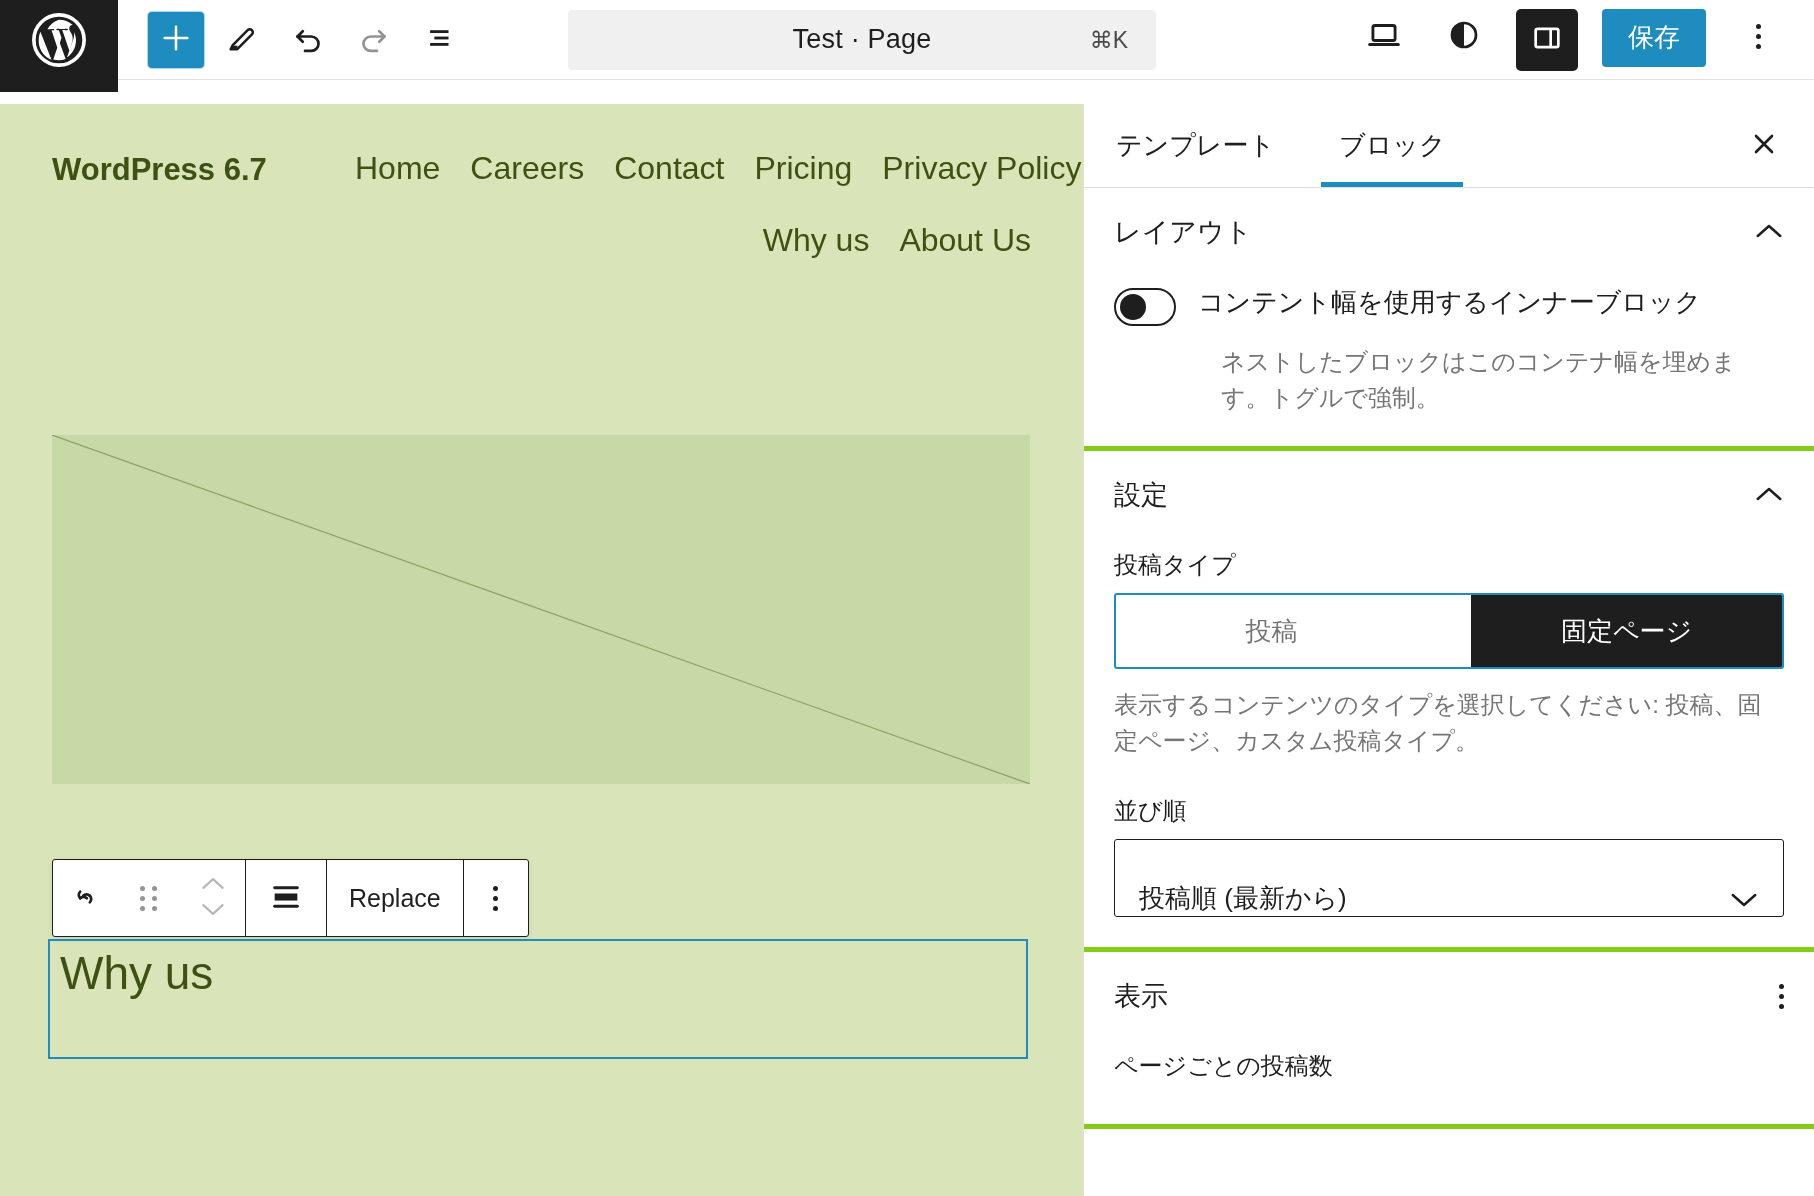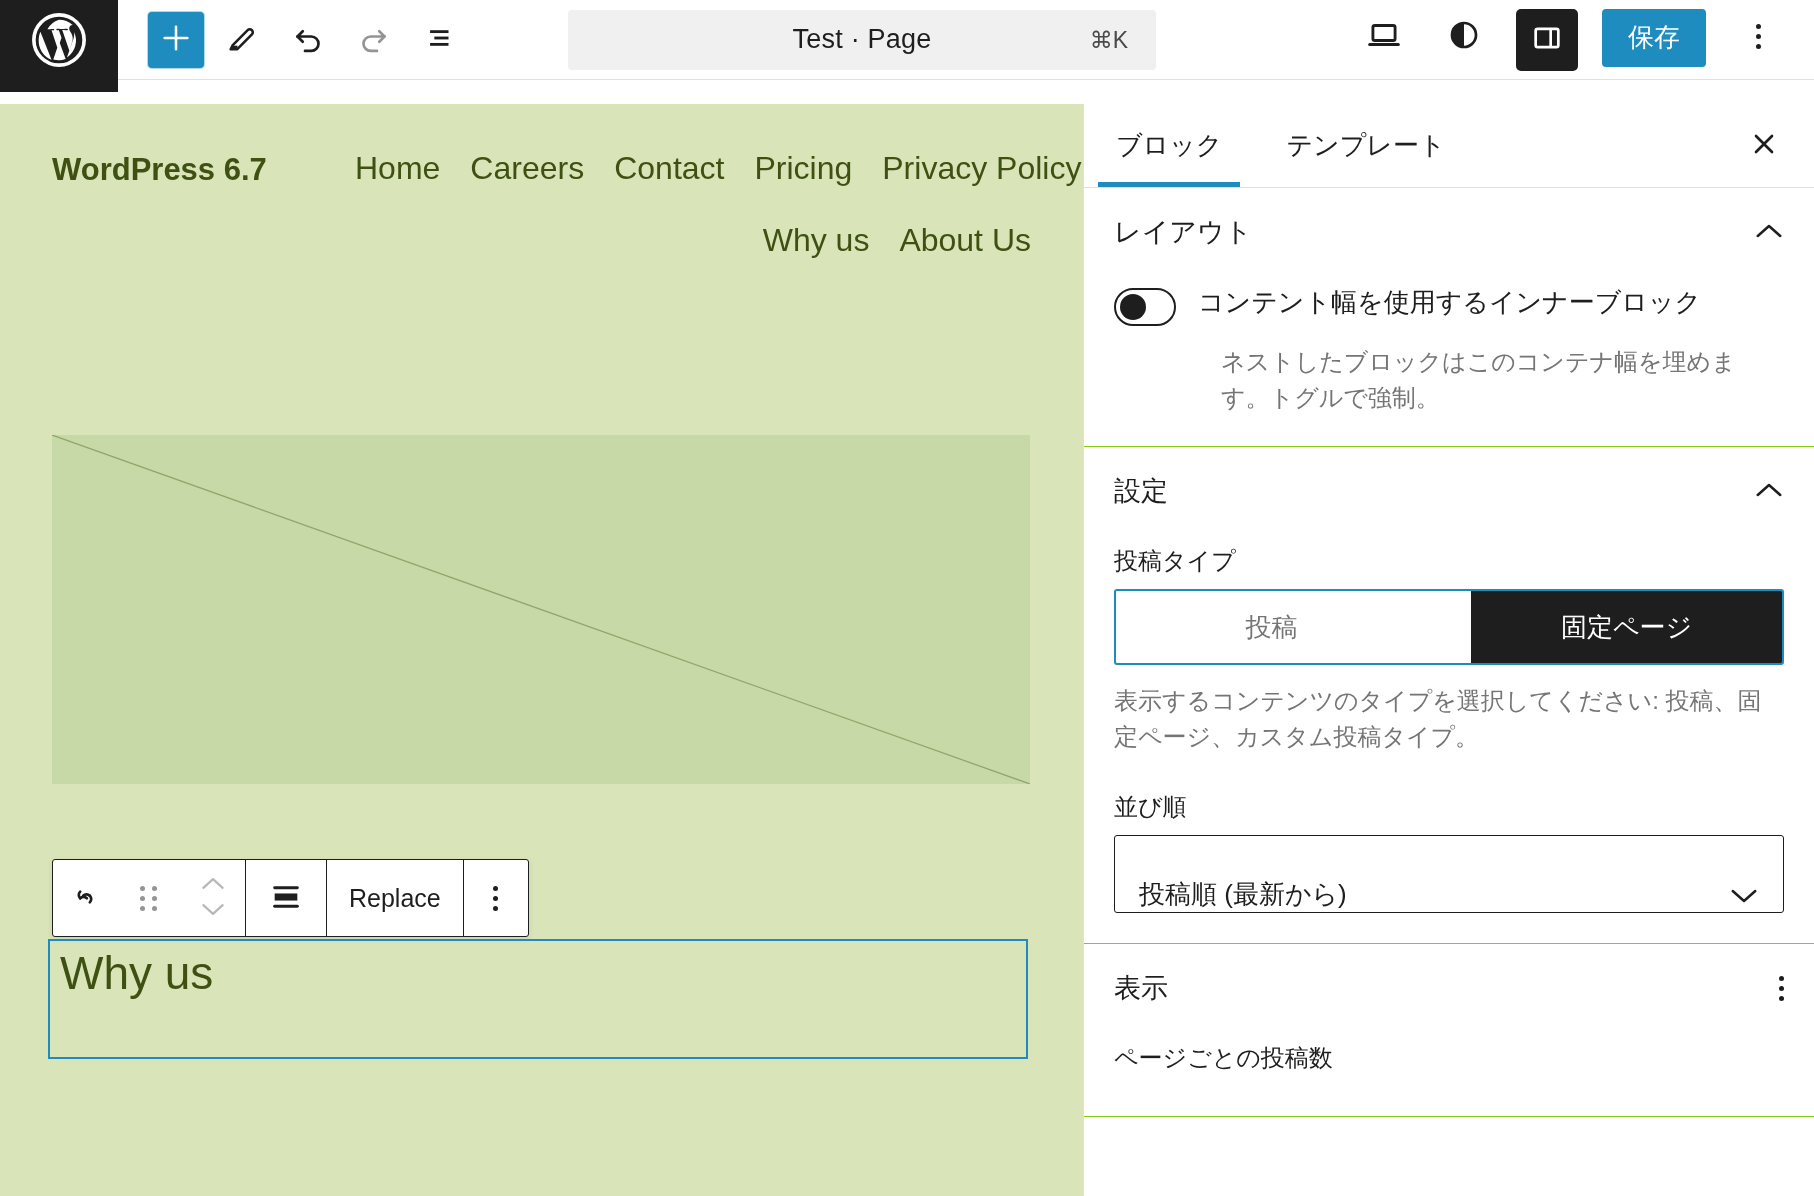--- a/index.html
+++ b/index.html
@@ -211,21 +211,21 @@
     left: 14px; right: 14px; bottom: 0; height: 5px;
     background: #1e8cbe;
   }
   .sb-close {
     margin-left: auto; margin-right: 22px;
     width: 56px;
     display: flex; align-items: center; justify-content: center;
     background: transparent; border: none; cursor: pointer;
   }
 
-  .sb-section { border-bottom: 1px solid #84cc16; padding: 26px 30px 30px 30px; }
+  .sb-section { border-bottom: 5px solid #84cc16; padding: 26px 30px 30px 30px; }
   .sb-section-head {
     display: flex; align-items: center; justify-content: space-between;
     cursor: pointer;
   }
   .sb-section-title { font-size: 27px; color: #1e1e1e; }
   .chevron-btn { background: transparent; border: none; cursor: pointer; display: flex; }
 
   .toggle-row { display: flex; align-items: flex-start; gap: 22px; margin-top: 34px; }
   .toggle {
     width: 62px; height: 38px; border-radius: 19px;
@@ -467,22 +467,22 @@
   </div>
 
   <div class="heading-block">
     <h2>Why us</h2>
   </div>
 </div>
 
 <div class="sidebar">
 
   <div class="sb-tabs">
+    <button class="sb-tab">テンプレート</button>
     <button class="sb-tab active">ブロック</button>
-    <button class="sb-tab">テンプレート</button>
     <button class="sb-close">
       <span>
         <svg width="32" height="32" viewBox="0 0 24 24">
             <path d="M6 6l12 12M18 6L6 18" stroke="#1e1e1e" stroke-width="2" stroke-linecap="round"></path>
           </svg>
       </span>
     </button>
   </div>
 
   <div class="sb-section">

